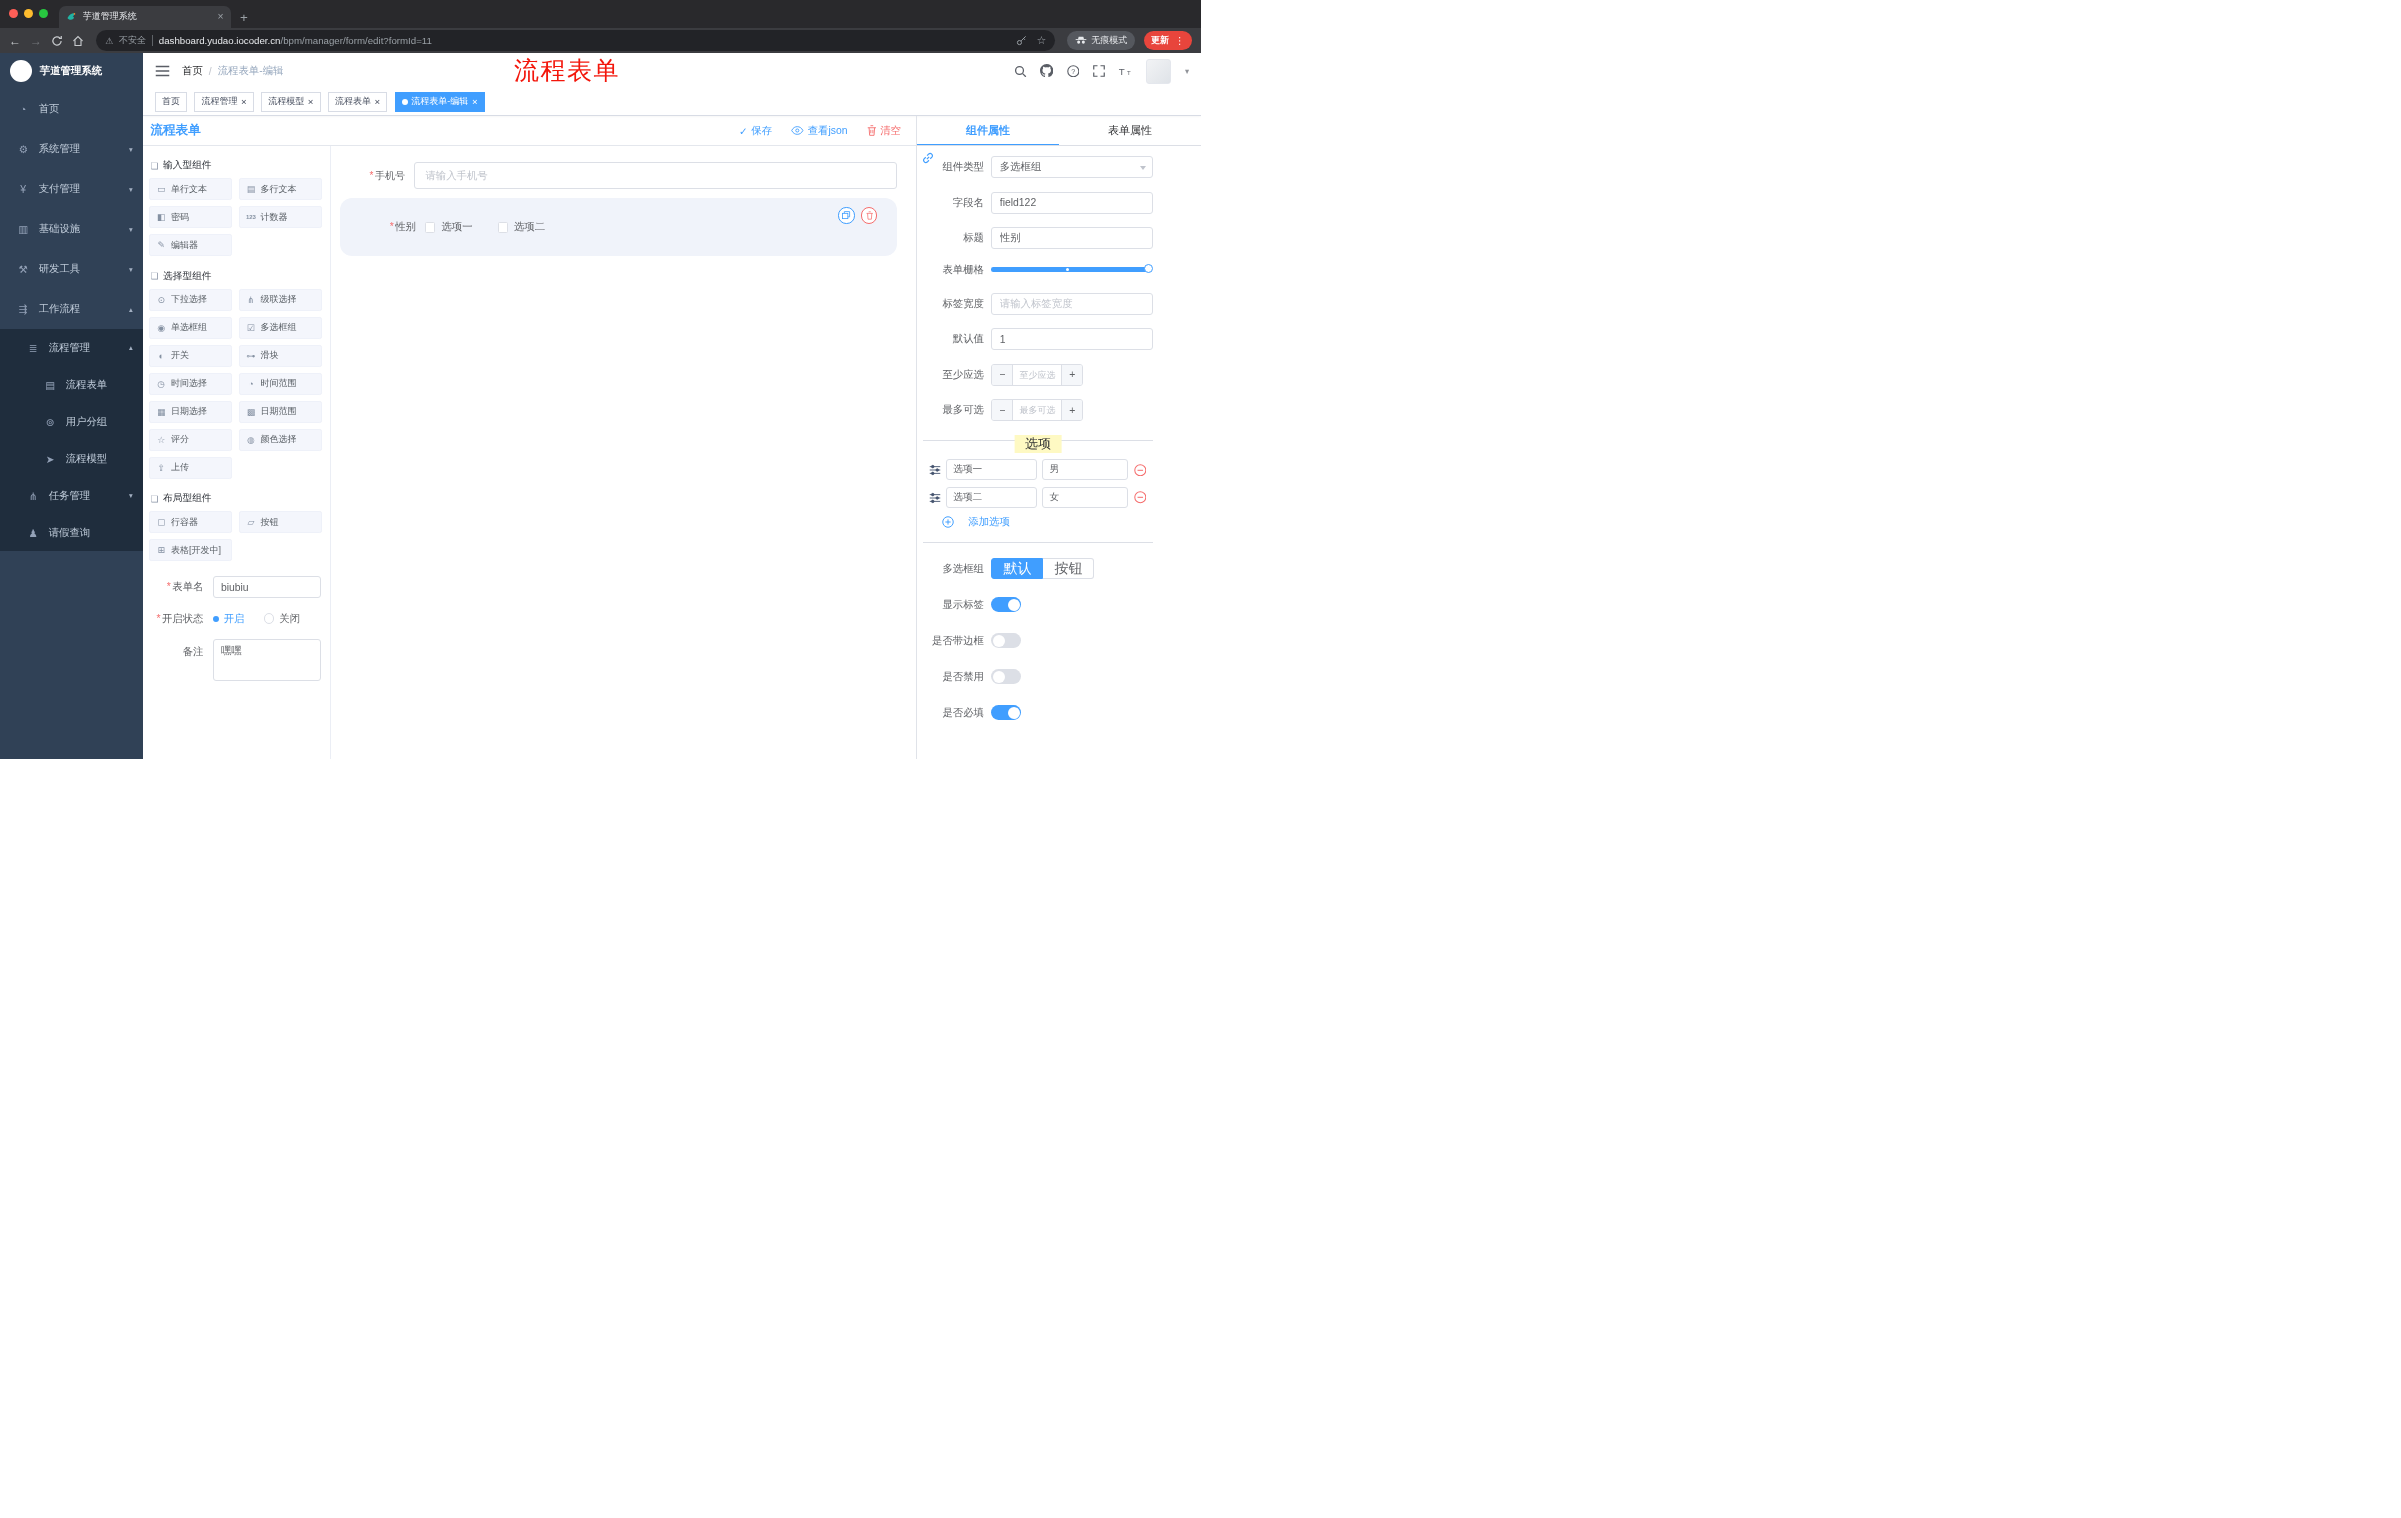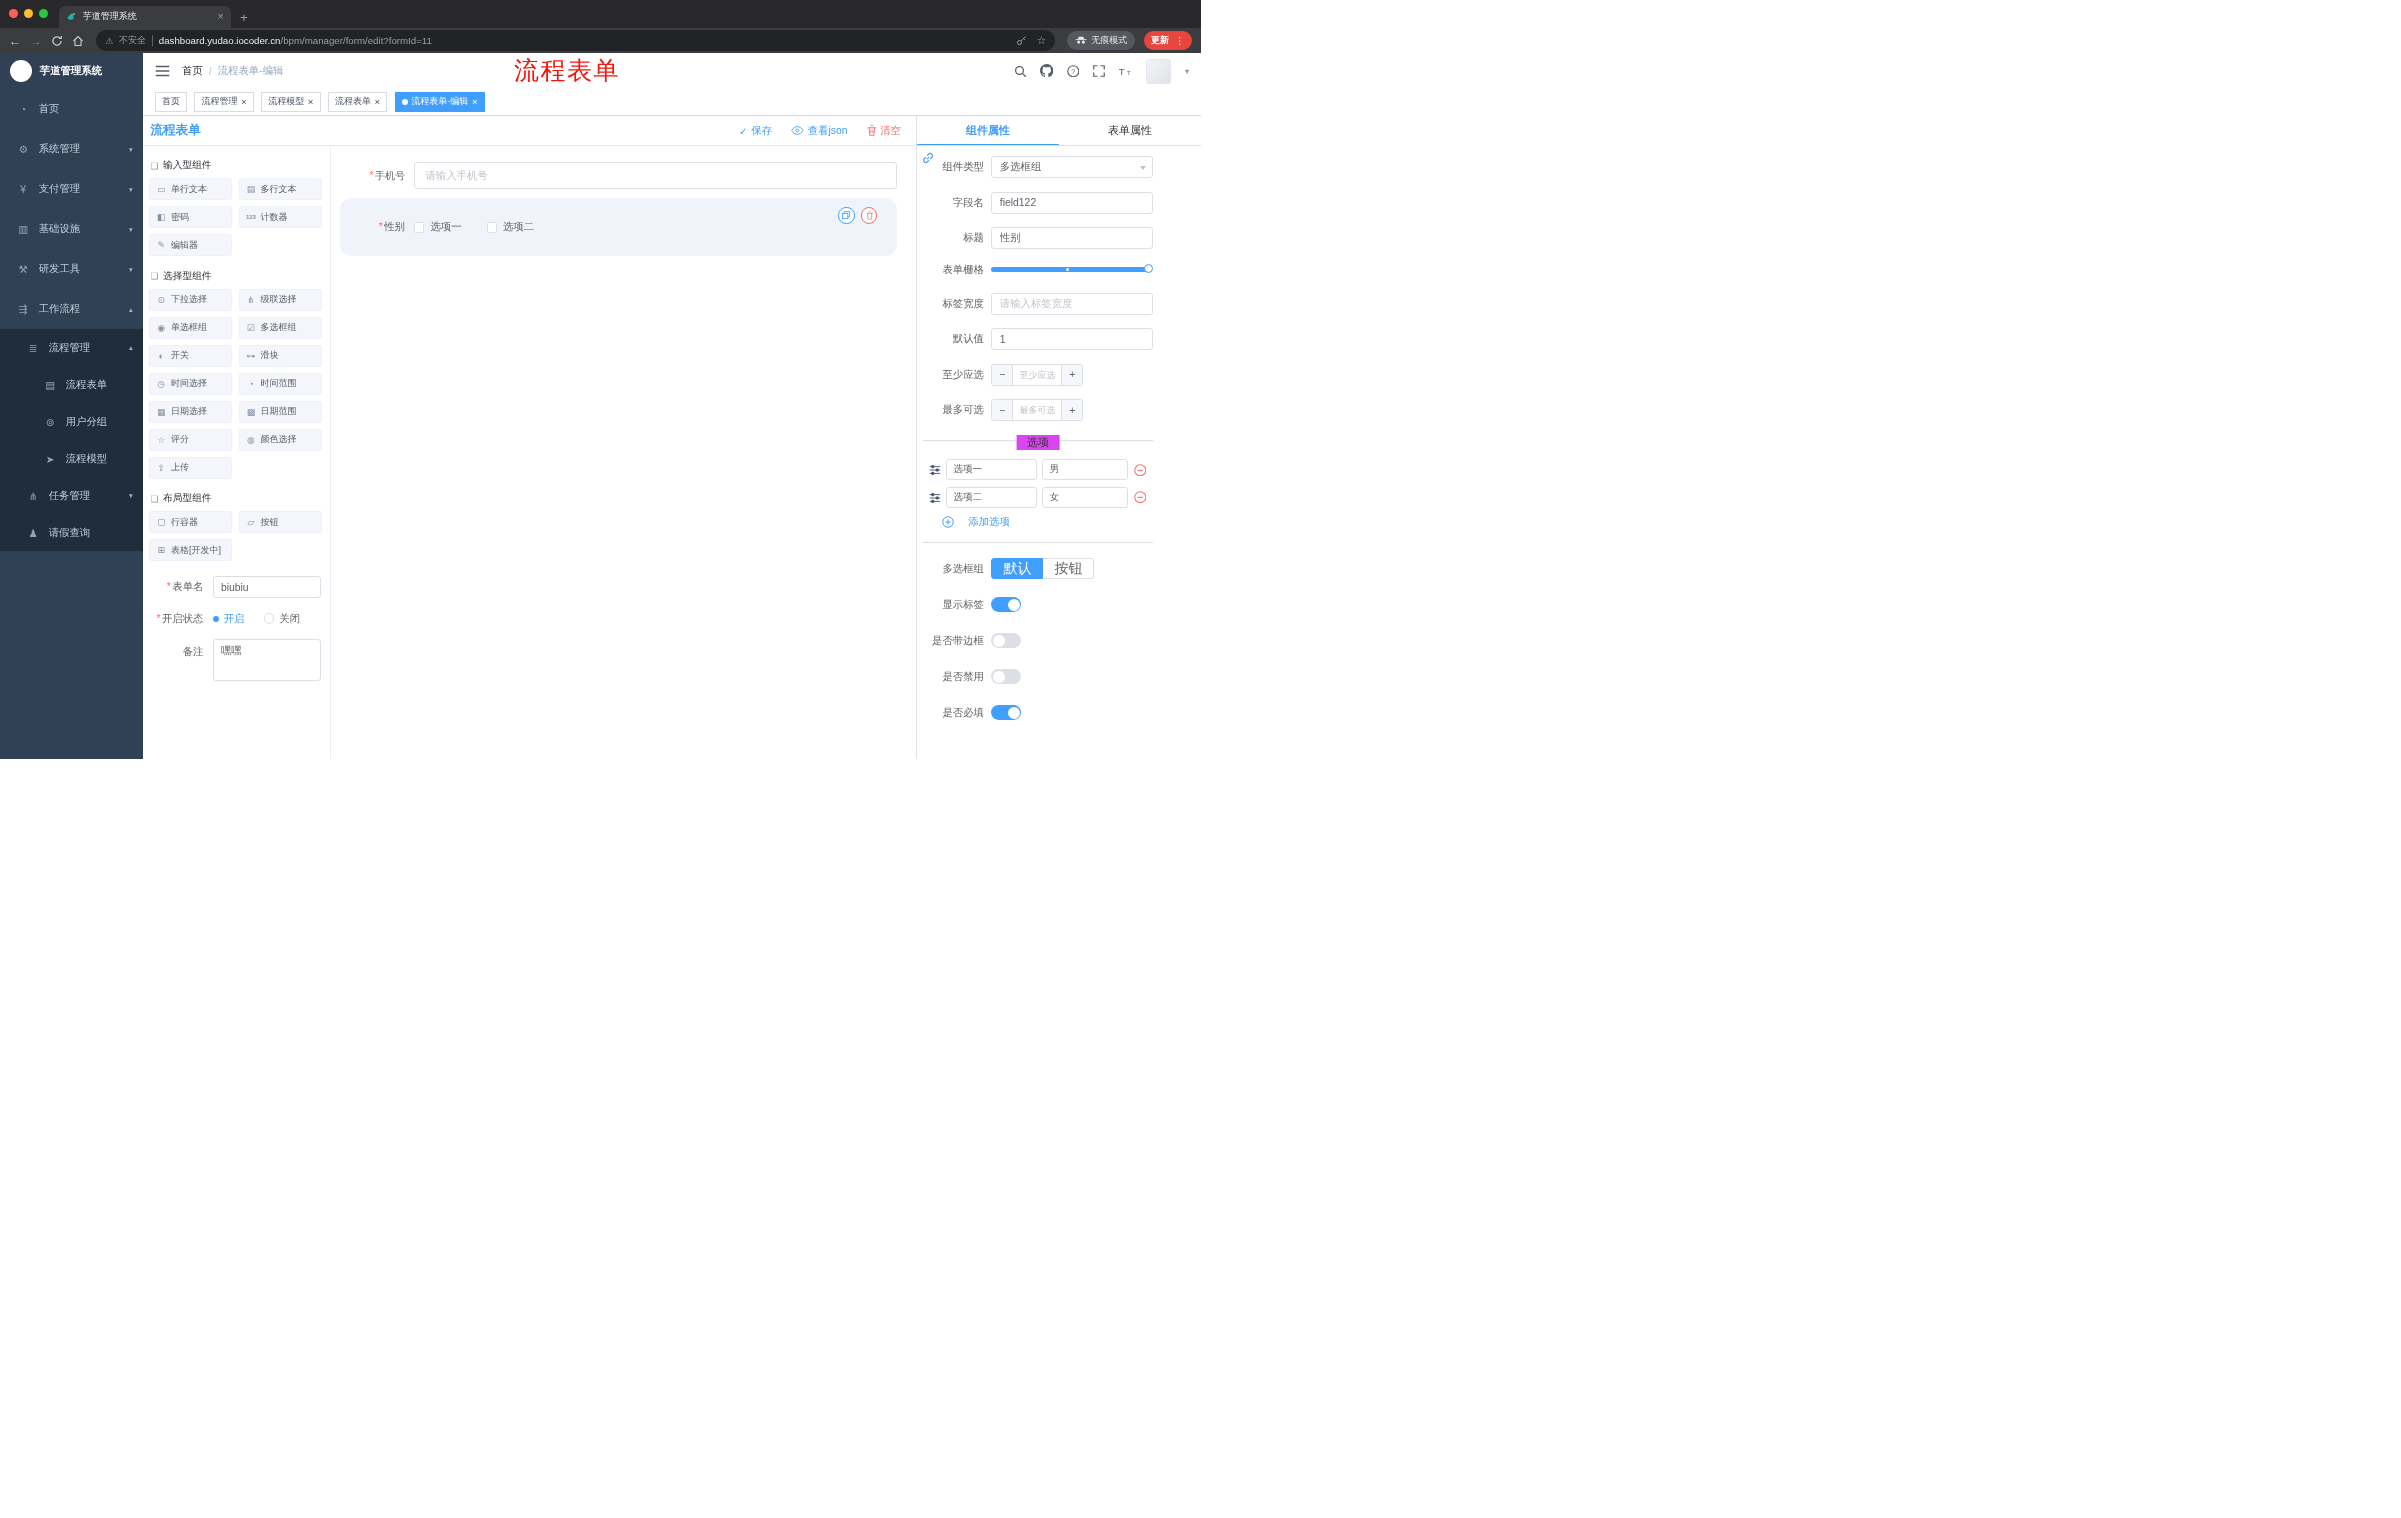--- a/index.html
+++ b/index.html
@@ -114,21 +114,21 @@
   .radio.sel { color:#409eff; }
   .radio.sel .rdot { width:4.5px; height:4.5px; border:3px solid #409eff; }
 
   
   .canvas { flex:1; padding:10.4px 19.3px 0 9px; min-width:0; }
   .c-row { display:flex; align-items:center; margin-top:6px; }
   .c-label { width:74px; flex-shrink:0; text-align:right; padding-right:9px; font-size:10px; color:#606266; }
   .c-label .req { color:#f56c6c; margin-right:1.5px; }
   input.cx { flex:1; height:27px; border:0.7px solid #dcdfe6; border-radius:3px; padding:0 10.4px;
              font-size:10.4px; color:#606266; outline:none; font-family:inherit; }
-  .sel-block { position:relative; margin-top:9px; background:#f0f3fa; border-radius:12px; padding:22px 12px 22px 3px; cursor:pointer; }
+  .sel-block { position:relative; margin-top:9px; background:#f0f3fa; border-radius:12px; padding:22px 12px 22px 14px; cursor:pointer; }
   .g-row { display:flex; align-items:center; }
   .g-label { width:71px; flex-shrink:0; text-align:right; padding-right:9px; font-size:10.4px; color:#606266; }
   .g-label .req { color:#f56c6c; margin-right:1.5px; }
   .cb { display:flex; align-items:center; gap:6px; font-size:10.4px; color:#606266; margin-right:25px; cursor:pointer; }
   .cbox { width:10.4px; height:10.4px; border:0.7px solid #dcdfe6; border-radius:1.5px; background:#fff; }
   .blk-btn { position:absolute; top:9px; width:16.3px; height:16.3px; border-radius:50%; background:#fff;
              display:flex; align-items:center; justify-content:center; cursor:pointer; }
   .blk-btn.copy { right:42px; border:0.7px solid #409eff; color:#409eff; }
   .blk-btn.del  { right:19.3px; border:0.7px solid #f56c6c; color:#f56c6c; }
 
@@ -151,22 +151,22 @@
   .sl-mark { position:absolute; left:48%; top:0.7px; width:3px; height:3px; border-radius:50%; background:#fff; }
   .sl-handle { position:absolute; right:-6px; top:-3.7px; width:9px; height:9px; border-radius:50%;
                background:#fff; border:1.5px solid #409eff; cursor:grab; }
   .stepper { display:flex; width:92px; height:22px; border:0.7px solid #dcdfe6; border-radius:3px; overflow:hidden; background:#fff; }
   .st-btn { width:21px; background:#f5f7fa; color:#606266; display:flex; align-items:center; justify-content:center;
             font-size:10.4px; cursor:pointer; flex-shrink:0; }
   .st-btn.minus { border-right:0.7px solid #dcdfe6; }
   .st-btn.plus  { border-left:0.7px solid #dcdfe6; }
   .st-input { flex:1; min-width:0; border:none; outline:none; text-align:center; font-size:9px; color:#606266; font-family:inherit; }
   .pdivider { position:relative; border-top:0.7px solid #dcdfe6; margin:19.3px 0 18px; }
-  .pdivider span { position:absolute; left:50%; top:-6.7px; transform:translateX(-50%); background:#d946ef;
-                   padding:0 10.4px; font-size:11px; color:#303133; }
+  .pdivider span { position:absolute; left:50%; top:-6.7px; transform:translateX(-50%); background:#fef9c3;
+                   padding:0 10.4px; font-size:13px; color:#303133; }
   .pdivider.plain { margin:13.4px 0 15px; }
   .opt-row { display:flex; align-items:center; gap:5.2px; margin-bottom:6.7px; padding-left:6px; }
   .opt-row .handle { color:#44536e; flex-shrink:0; cursor:grab; }
   input.ox { height:21px; border:0.7px solid #dcdfe6; border-radius:3px; padding:0 6px; font-size:9.7px;
              color:#606266; outline:none; font-family:inherit; }
   .ox.o1 { width:91px; } .ox.o2 { width:86px; }
   .rm { color:#f56c6c; cursor:pointer; flex-shrink:0; }
   .add-opt { display:flex; align-items:center; gap:14px; color:#409eff; font-size:10.4px; margin:4.5px 0 3px 19.3px; cursor:pointer; }
   .btn-group { display:flex; }
   .bg-btn { height:21px; display:flex; align-items:center; padding:0 11px; font-size:14px; border:0.7px solid #dcdfe6;

